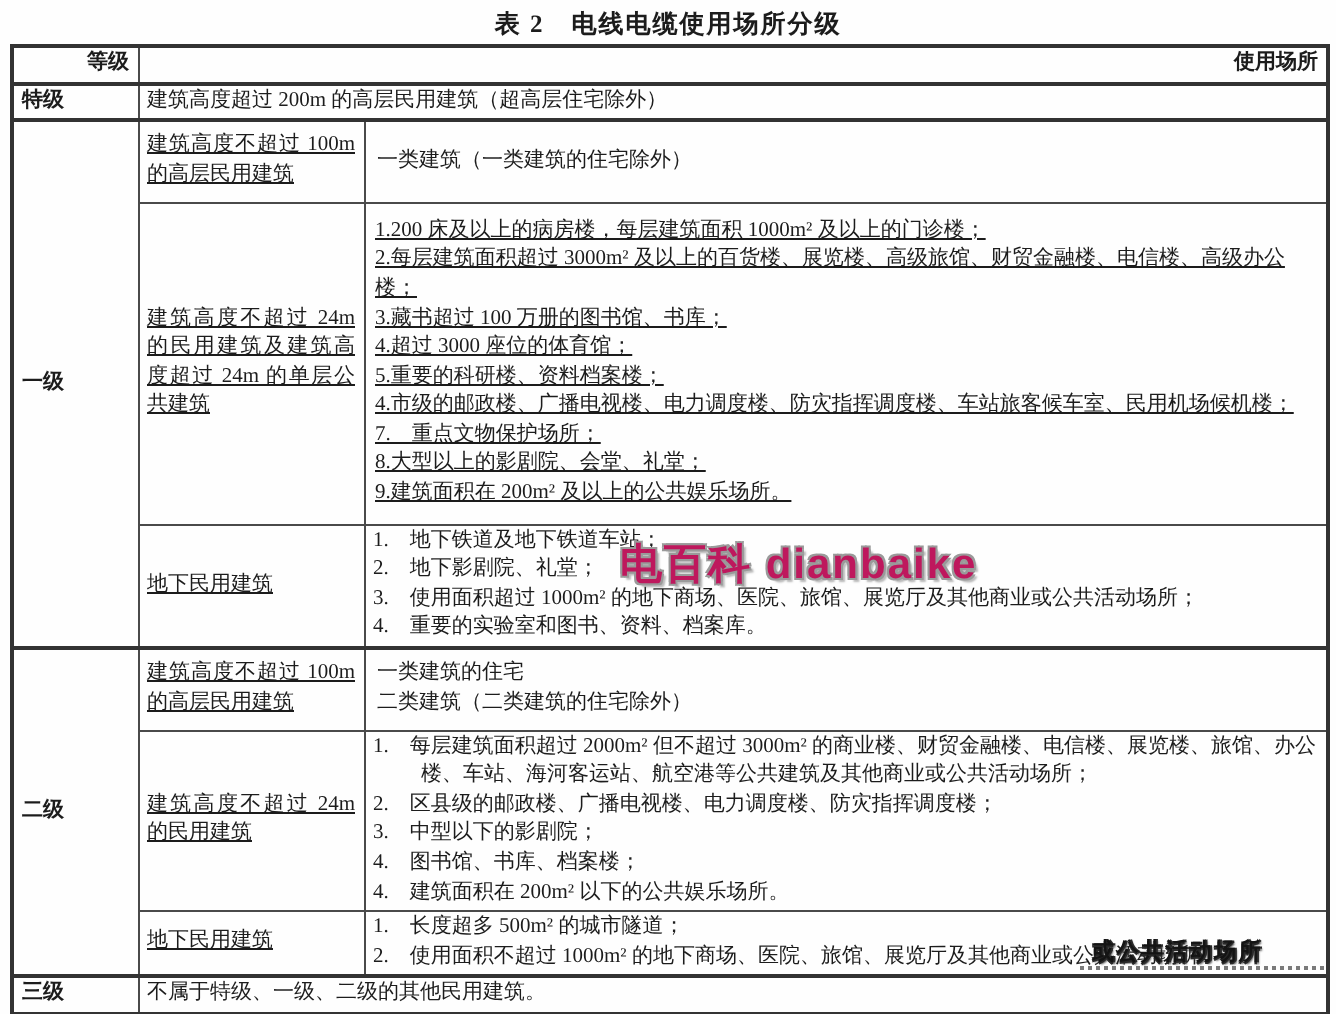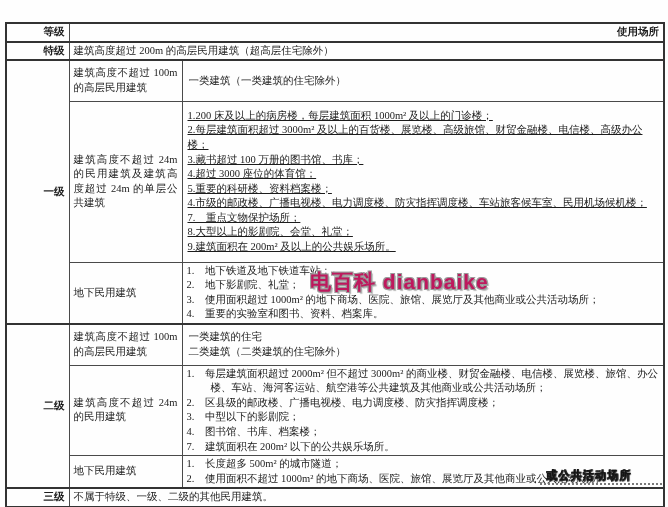--- a/index.html
+++ b/index.html
@@ -30,31 +30,31 @@
   col.c3{width:482px;}
   .grading-table td,.grading-table th{
     border:1px solid #4a4a4a;
     padding:1px 4px;
     vertical-align:middle;
     line-height:14.6px;
   }
   .grading-table{border:2px solid #333;}
   tr.section-start td,tr.section-start th{border-top:2px solid #333;}
   th{font-weight:bold;text-align:right;}
-  .grade{font-weight:bold;text-align:right;}
+  .grade{font-weight:bold;text-align:left;}
   .hrow{height:15px;}
   .r-special{height:15px;}
   .r-l1a{height:41px;}
   .r-l1b{height:161px;}
   .r-l1c{height:60px;}
   .r-l2a{height:41px;}
   .r-l2b{height:89px;}
   .r-l2c{height:30px;}
   .r-l3{height:14px;}
-  .scope{text-align:justify;text-justify:inter-character;padding:1px 6px;}
+  .scope{text-align:justify;text-justify:inter-character;padding:1px 6px;text-decoration:underline;}
   .cell-top{vertical-align:top;text-decoration:underline;}
   .list-item{white-space:pre-wrap;}
   .list-tight .list-item{padding-left:1px;}
   .list-wide .list-item{padding-left:24px;text-indent:-24px;}
   .list-plain .list-item{padding-left:2px;}
   .watermark{
     position:absolute;left:310px;top:268px;
     font-family:"Liberation Sans","DejaVu Sans",sans-serif;
     font-size:21px;font-weight:bold;letter-spacing:1px;
     color:#be185d;
@@ -75,20 +75,21 @@
     position:absolute;left:540px;top:483px;width:122px;height:0;
     border-top:2px dotted #7a7a7a;
     pointer-events:none;
   }
 </style>
 </head>
 <body>
 
 <div class="page">
 
+  <div class="doc-title">表 2　电线电缆使用场所分级</div>
 
   <table class="grading-table">
     <colgroup>
         <col class="c1">
         <col class="c2">
         <col class="c3">
       </colgroup>
 
     <tbody>
         <tr class="hrow">
@@ -152,21 +153,21 @@
     </tr>
 
     <tr class="r-l2b">
       <td class="scope">建筑高度不超过 24m 的民用建筑</td>
       <td>
         <div class="list-wide">
               <div class="list-item">1.　每层建筑面积超过 2000m² 但不超过 3000m² 的商业楼、财贸金融楼、电信楼、展览楼、旅馆、办公楼、车站、海河客运站、航空港等公共建筑及其他商业或公共活动场所；</div>
               <div class="list-item">2.　区县级的邮政楼、广播电视楼、电力调度楼、防灾指挥调度楼；</div>
               <div class="list-item">3.　中型以下的影剧院；</div>
               <div class="list-item">4.　图书馆、书库、档案楼；</div>
-              <div class="list-item">7.　建筑面积在 200m² 以下的公共娱乐场所。</div>
+              <div class="list-item">4.　建筑面积在 200m² 以下的公共娱乐场所。</div>
             </div>
       </td>
     </tr>
 
     <tr class="r-l2c">
       <td class="scope">地下民用建筑</td>
       <td>
         <div class="list-wide">
               <div class="list-item">1.　长度超多 500m² 的城市隧道；</div>
               <div class="list-item">2.　使用面积不超过 1000m² 的地下商场、医院、旅馆、展览厅及其他商业或公共活动场所</div>

